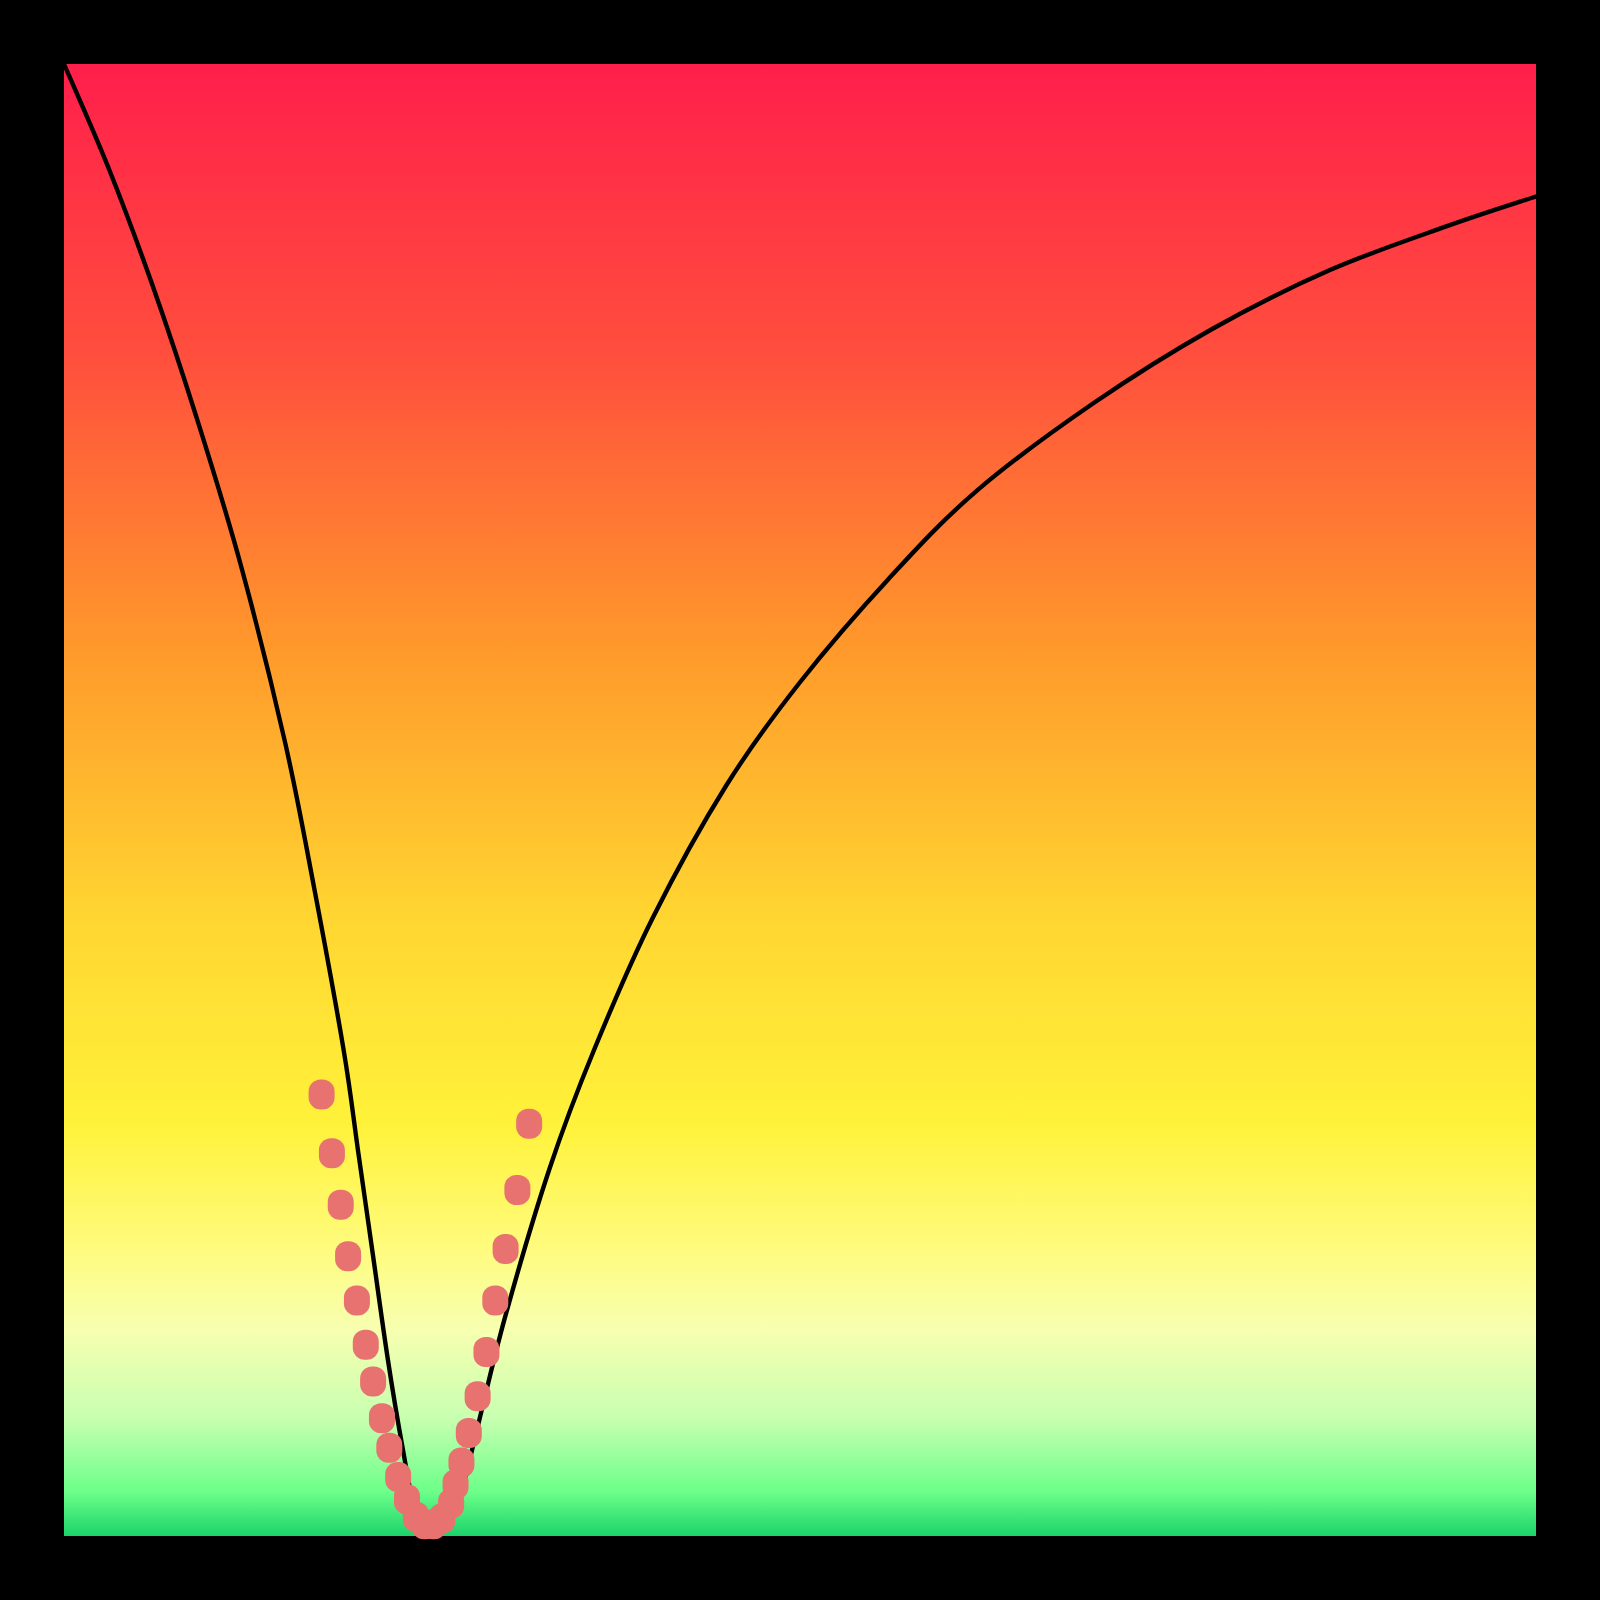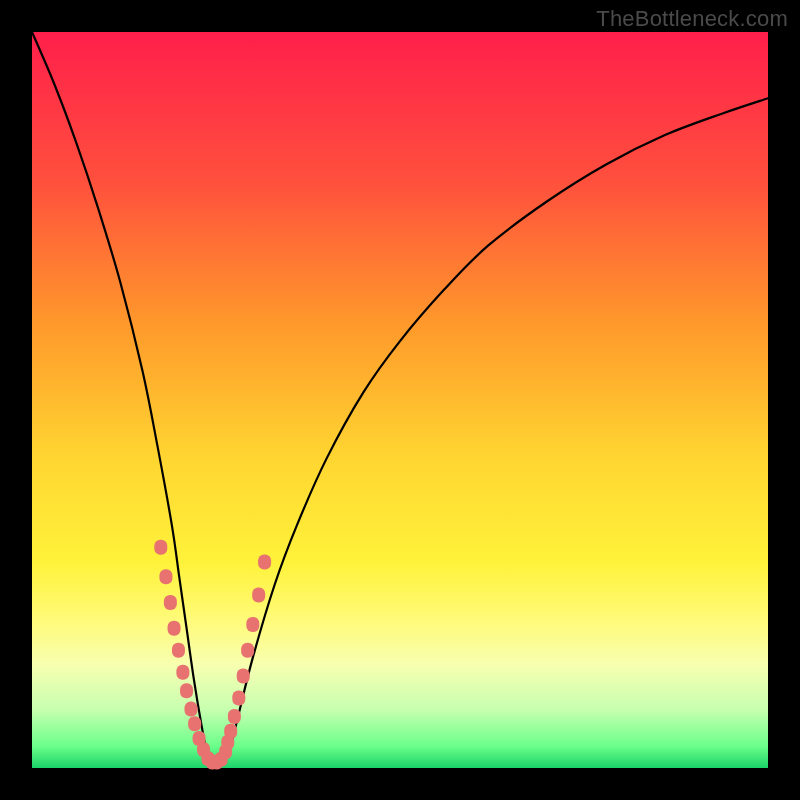--- a/index.html
+++ b/index.html
@@ -75,14 +75,13 @@
           <rect x="195.90" y="676.98" width="13" height="15" rx="6" ry="6" fill="#e8726f"></rect>
           <rect x="200.32" y="658.58" width="13" height="15" rx="6" ry="6" fill="#e8726f"></rect>
           <rect x="204.73" y="636.50" width="13" height="15" rx="6" ry="6" fill="#e8726f"></rect>
           <rect x="209.15" y="610.74" width="13" height="15" rx="6" ry="6" fill="#e8726f"></rect>
           <rect x="214.30" y="584.98" width="13" height="15" rx="6" ry="6" fill="#e8726f"></rect>
           <rect x="220.19" y="555.54" width="13" height="15" rx="6" ry="6" fill="#e8726f"></rect>
           <rect x="226.08" y="522.42" width="13" height="15" rx="6" ry="6" fill="#e8726f"></rect>
         </g>
     </svg>
   </div>
-  <div class="watermark">TheBottleneck.com</div>
 </div>
 
 </body></html>

